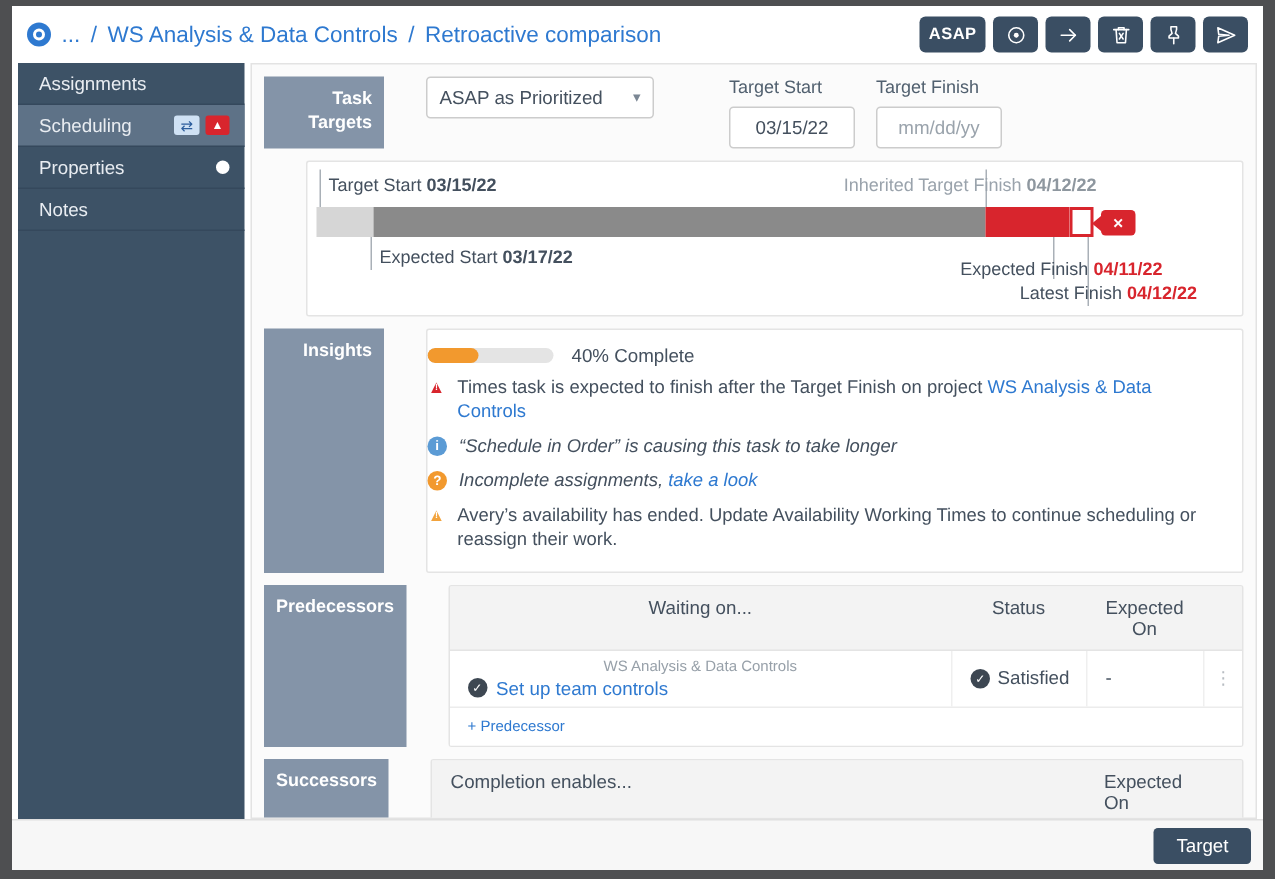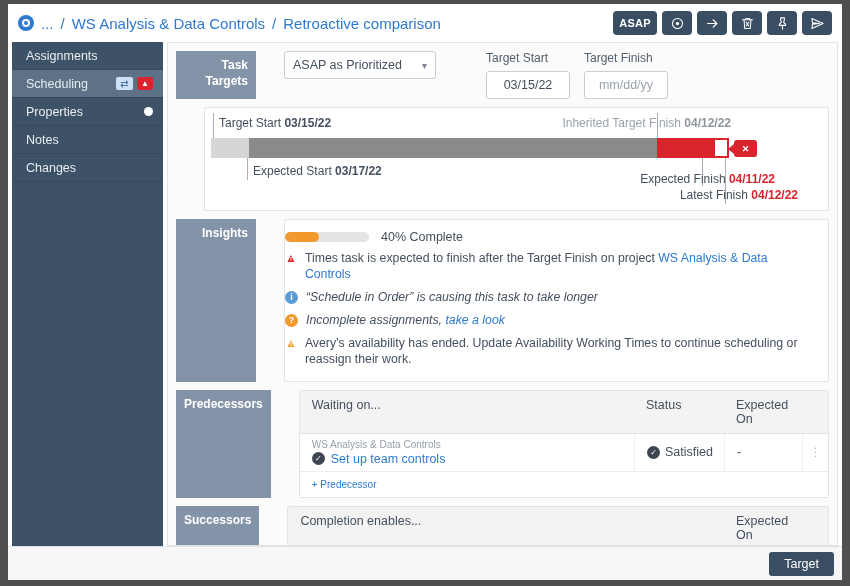--- a/index.html
+++ b/index.html
@@ -81,21 +81,21 @@
   .tri { position:relative; font-size:12px; line-height:1; top:1px; }
   .tri-red { color:#d8252d; } .tri-amber { color:#f2a33c; }
   .tri .ex { position:absolute; left:0; right:0; top:4px; text-align:center; color:#fff; font-size:6px; font-weight:bold; font-style:normal; }
   .cir { flex:0 0 13px; width:13px; height:13px; border-radius:50%; color:#fff; font-size:9px; font-weight:bold;
          display:flex; align-items:center; justify-content:center; margin-top:1px; font-style:normal; }
   .cir-blue { background:#5b9bd5; } .cir-orange { background:#f2992e; }
 
   
   .tbl { font-size:12.5px; color:#44505e; }
   .tgrid { display:grid; }
-  .cols-pred { grid-template-columns:1fr 90px 78px 26px; }
+  .cols-pred { grid-template-columns:1fr 90px 78px 26px;text-align:center; }
   .cols-succ { grid-template-columns:1fr 1fr 78px 26px; }
   .thead { background:#f3f3f3; border-bottom:1px solid #e4e4e4; }
   .thead > div { padding:7px 12px; }
   .trow { border-bottom:1px solid #ececec; background:#fff; }
   .trow > div { border-left:1px solid #efefef; display:flex; align-items:center; padding:4px 12px; }
   .trow > div:first-child, .thead > div:first-child { border-left:none; }
   .cell-name { display:block !important; padding:5px 12px !important; }
   .proj { font-size:10px; color:#97a0a9; margin-bottom:2px; }
   .taskline { display:flex; align-items:center; gap:6px; }
   .taskline a { color:#2e79d0; text-decoration:none; font-size:12.5px; cursor:pointer; }
@@ -177,23 +177,20 @@
         <span class="ic-alert">▲</span>
       </div>
       <div class="sb-item">
         <span>Properties</span>
         <span class="sb-spacer"></span>
         <span class="ic-dot"></span>
       </div>
       <div class="sb-item">
         <span>Notes</span>
       </div>
-      <div class="sb-item">
-        <span>Changes</span>
-      </div>
     </div>
 
     <div class="main">
 
       <div class="sec">
         <div class="sec-label">Task Targets</div>
         <div class="sec-body">
           <div class="fields">
             <div>
               <div class="dd">

